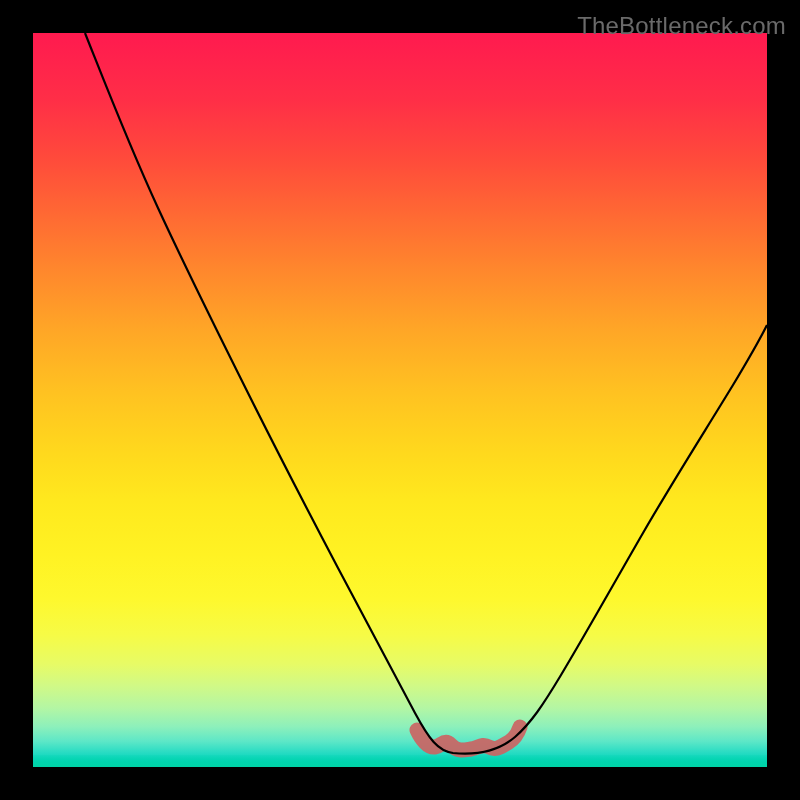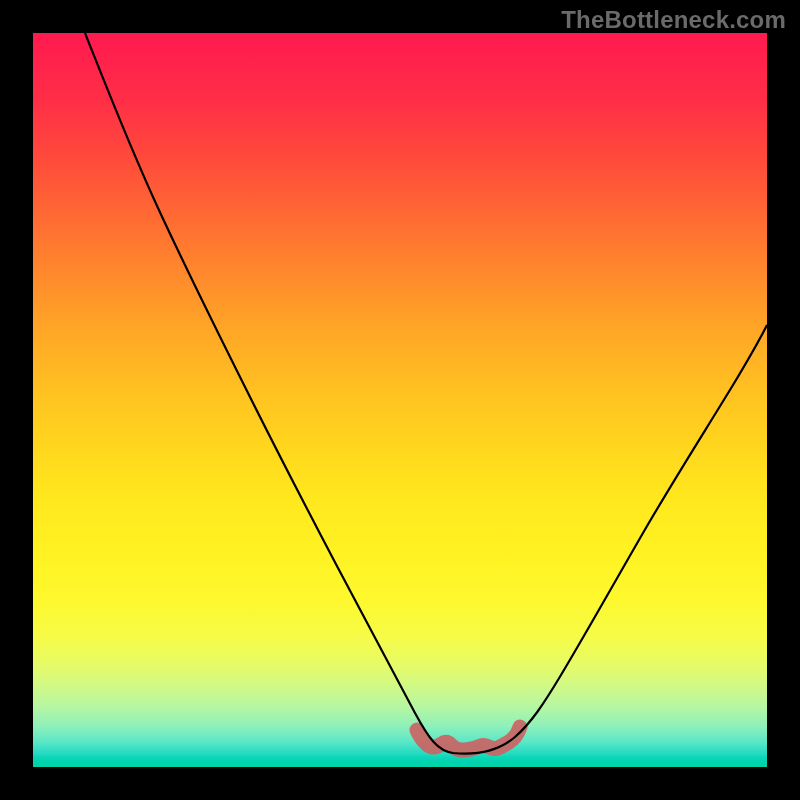--- a/index.html
+++ b/index.html
@@ -12,25 +12,25 @@
     font-family: Arial, Helvetica, sans-serif;
   }
   .frame {
     position: relative;
     width: 800px;
     height: 800px;
     background: #000;
   }
   .watermark {
     position: absolute;
-    top: 6px;
+    top: 12px;
     right: 14px;
     color: #6a6a6a;
     font-size: 24px;
-    font-weight: 700;
+    font-weight: 400;
     letter-spacing: 0.2px;
     z-index: 4;
     user-select: none;
   }
   .plot-area {
     position: absolute;
     left: 33px;
     top: 33px;
     width: 734px;
     height: 734px;

